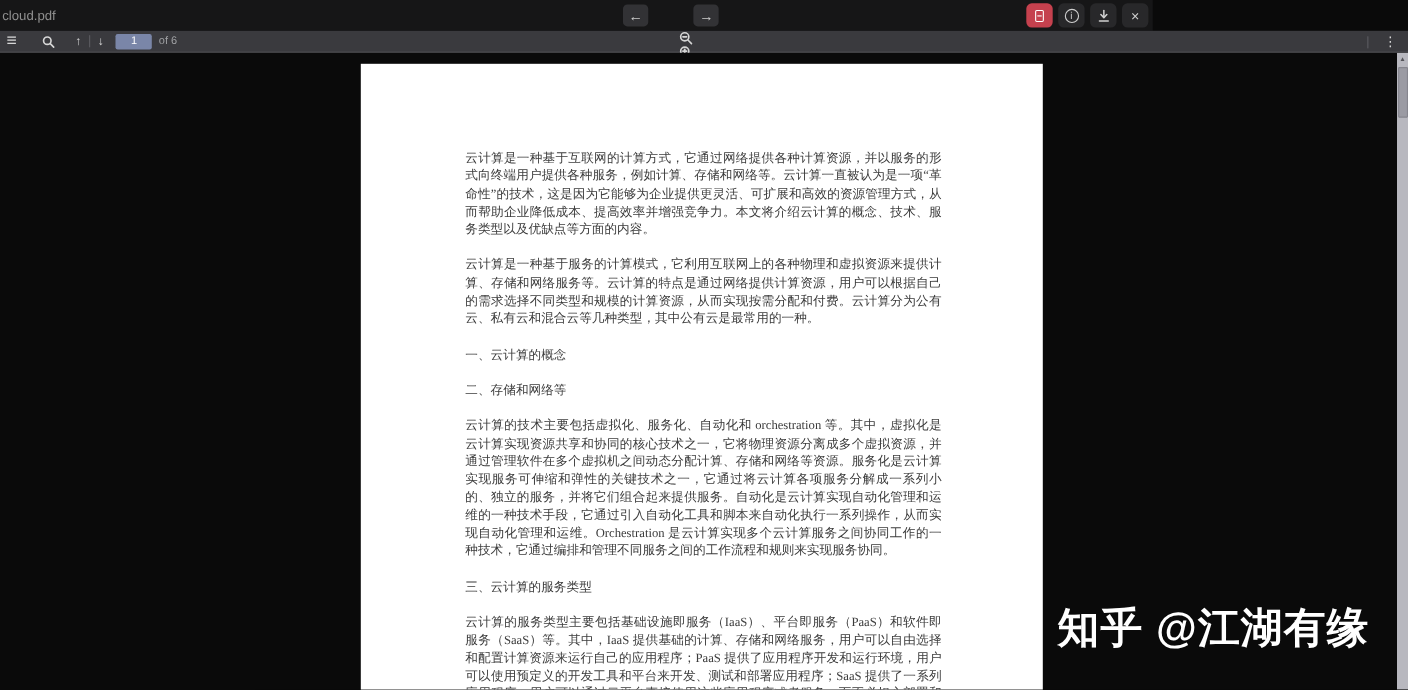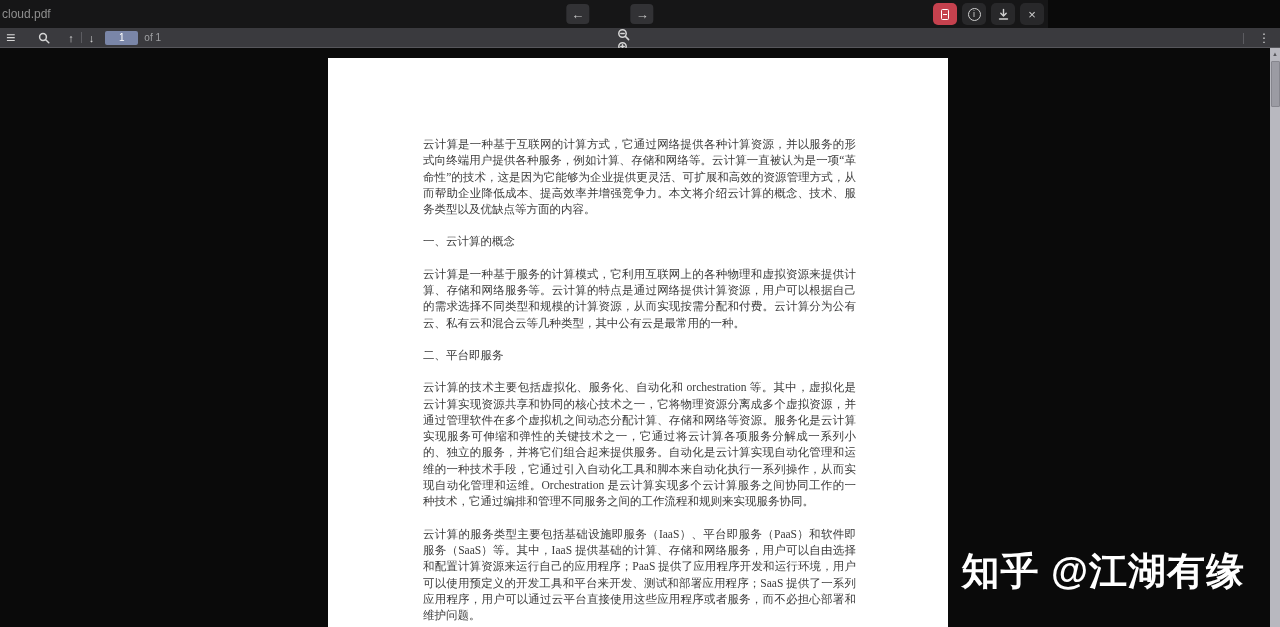--- a/index.html
+++ b/index.html
@@ -128,21 +128,21 @@
       </svg>
     </button>
     <button class="tbar-btn" style="margin-left:8px;">
       <span class="arrow-glyph">↑</span>
     </button>
     <span class="vsep"></span>
     <button class="tbar-btn">
       <span class="arrow-glyph">↓</span>
     </button>
     <input class="page-input" value="1" style="">
-    <span class="page-count">of 1</span>
+    <span class="page-count">of 6</span>
   </div>
 
   <div class="tbar-center">
     <button class="tbar-btn">
       <svg class="magnifier-svg" width="13" height="13" viewBox="0 0 13 13" fill="none" stroke="#d6d6d6" stroke-width="1.5" stroke-linecap="round">
         <circle cx="5.5" cy="5.5" r="3.7"></circle>
           <path d="M8.4 8.4 11.6 11.6"></path>
           <path d="M3.8 5.5h3.4"></path>
       </svg>
     </button>
@@ -169,24 +169,25 @@
     <button class="tbar-btn">
       <span class="kebab">⋮</span>
     </button>
   </div>
 </div>
 
 <div class="viewer">
   <div class="pdf-page">
     <div class="page-content">
       <div class="block">云计算是一种基于互联网的计算方式，它通过网络提供各种计算资源，并以服务的形式向终端用户提供各种服务，例如计算、存储和网络等。云计算一直被认为是一项“革命性”的技术，这是因为它能够为企业提供更灵活、可扩展和高效的资源管理方式，从而帮助企业降低成本、提高效率并增强竞争力。本文将介绍云计算的概念、技术、服务类型以及优缺点等方面的内容。</div>
+      <div class="block">云计算是一种基于服务的计算模式，它利用互联网上的各种物理和虚拟资源来提供计算、存储和网络服务等。云计算的特点是通过网络提供计算资源，用户可以根据自己的需求选择不同类型和规模的计算资源，从而实现按需分配和付费。云计算分为公有云、私有云和混合云等几种类型，其中公有云是最常用的一种。</div>
       <div class="block heading">一、云计算的概念</div>
-      <div class="block">云计算是一种基于服务的计算模式，它利用互联网上的各种物理和虚拟资源来提供计算、存储和网络服务等。云计算的特点是通过网络提供计算资源，用户可以根据自己的需求选择不同类型和规模的计算资源，从而实现按需分配和付费。云计算分为公有云、私有云和混合云等几种类型，其中公有云是最常用的一种。</div>
-      <div class="block heading">二、平台即服务</div>
+      <div class="block heading">二、存储和网络等</div>
       <div class="block">云计算的技术主要包括虚拟化、服务化、自动化和 orchestration 等。其中，虚拟化是云计算实现资源共享和协同的核心技术之一，它将物理资源分离成多个虚拟资源，并通过管理软件在多个虚拟机之间动态分配计算、存储和网络等资源。服务化是云计算实现服务可伸缩和弹性的关键技术之一，它通过将云计算各项服务分解成一系列小的、独立的服务，并将它们组合起来提供服务。自动化是云计算实现自动化管理和运维的一种技术手段，它通过引入自动化工具和脚本来自动化执行一系列操作，从而实现自动化管理和运维。Orchestration 是云计算实现多个云计算服务之间协同工作的一种技术，它通过编排和管理不同服务之间的工作流程和规则来实现服务协同。</div>
+      <div class="block heading">三、云计算的服务类型</div>
       <div class="block">云计算的服务类型主要包括基础设施即服务（IaaS）、平台即服务（PaaS）和软件即服务（SaaS）等。其中，IaaS 提供基础的计算、存储和网络服务，用户可以自由选择和配置计算资源来运行自己的应用程序；PaaS 提供了应用程序开发和运行环境，用户可以使用预定义的开发工具和平台来开发、测试和部署应用程序；SaaS 提供了一系列应用程序，用户可以通过云平台直接使用这些应用程序或者服务，而不必担心部署和维护问题。</div>
     </div>
   </div>
 
   <div class="watermark">知乎 @江湖有缘</div>
 
   <div class="scrollbar">
     <div class="scroll-up">▲</div>
     <div class="scroll-thumb"></div>
   </div>

